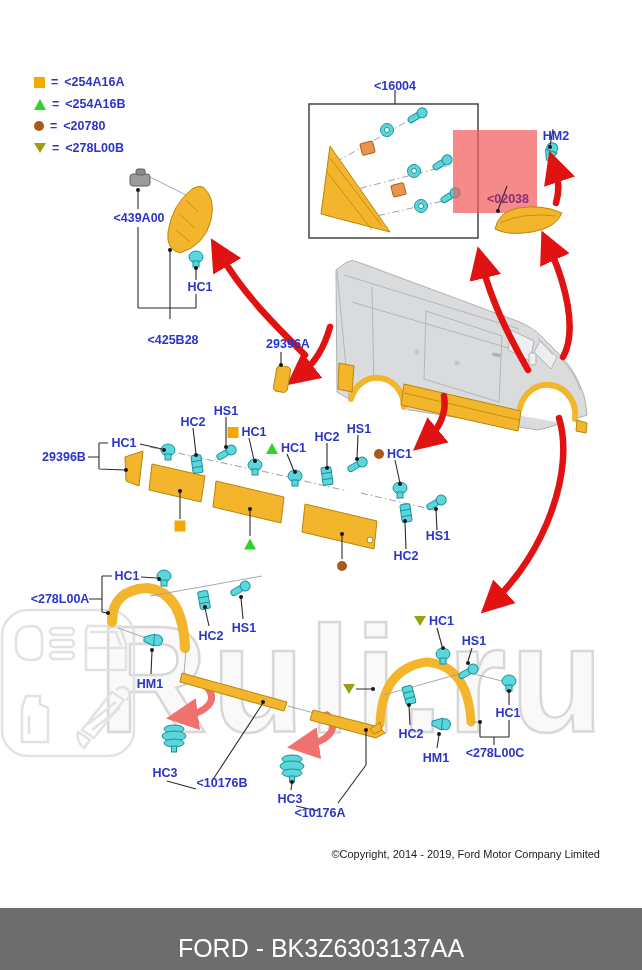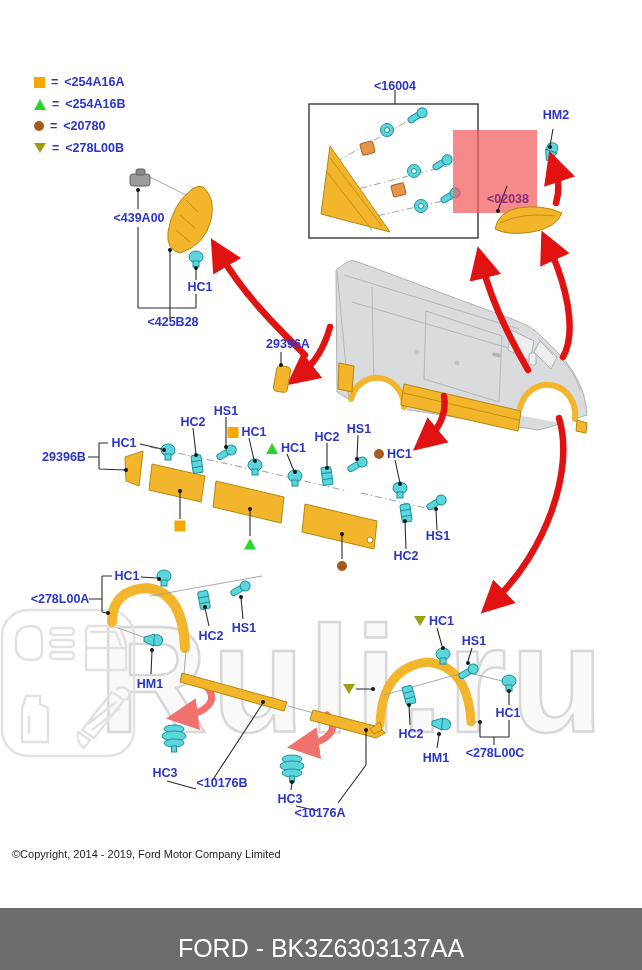--- a/index.html
+++ b/index.html
@@ -41,22 +41,22 @@
   .legend-eq{color:var(--label);}
   .sym{display:inline-block;flex:none;}
   .sym-square{width:11px;height:11px;background:var(--legend-square);}
   .sym-circle{width:10px;height:10px;border-radius:50%;background:var(--legend-circle);}
   .sym-triangle-up{width:0;height:0;border-left:6px solid transparent;border-right:6px solid transparent;
                    border-bottom:11px solid var(--legend-triangle-up);}
   .sym-triangle-down{width:0;height:0;border-left:6px solid transparent;border-right:6px solid transparent;
                      border-top:10px solid var(--legend-triangle-down);}
 
   
-  #copyright{position:absolute;left:0;top:848px;width:600px;text-align:left;
-             font-size:11px;color:#222;z-index:3;margin-left:12px;}
+  #copyright{position:absolute;left:0;top:848px;width:600px;text-align:right;
+             font-size:11px;color:#222;z-index:3;}
   #refblock{position:absolute;left:478px;top:789px;width:120px;text-align:center;
             font-size:11px;line-height:14.5px;color:#333;z-index:3;}
   #titlebar{position:absolute;left:0;top:908px;width:642px;height:80px;background:var(--bar-bg);
             display:flex;align-items:center;justify-content:center;gap:44px;z-index:4;
             color:#fff;font-size:25px;}
 </style>
 </head>
 <body>
 
 <div id="stage">
@@ -294,33 +294,33 @@
         <span class="sym sym-triangle-down"></span>
         <span class="legend-eq">=</span>
         <span>&lt;278L00B</span>
       </div>
     </div>
 
   <div id="callout-layer">
       <div class="callout" style="left: 395px; top: 86px;">
         <span>&lt;16004</span>
       </div>
-      <div class="callout" style="left: 556px; top: 115px;">
+      <div class="callout" style="left: 556px; top: 136px;">
         <span>HM2</span>
       </div>
       <div class="callout hl" style="left: 508px; top: 177px; margin-top: 22px;">
         <span>&lt;02038</span>
       </div>
       <div class="callout" style="left: 139px; top: 218px;">
         <span>&lt;439A00</span>
       </div>
       <div class="callout" style="left: 200px; top: 287px;">
         <span>HC1</span>
       </div>
-      <div class="callout" style="left: 173px; top: 322px;">
+      <div class="callout" style="left: 173px; top: 340px;">
         <span>&lt;425B28</span>
       </div>
       <div class="callout" style="left: 288px; top: 344px;">
         <span>29396A</span>
       </div>
       <div class="callout" style="left: 64px; top: 457px;">
         <span>29396B</span>
       </div>
       <div class="callout" style="left: 124px; top: 443px;">
         <span>HC1</span>

